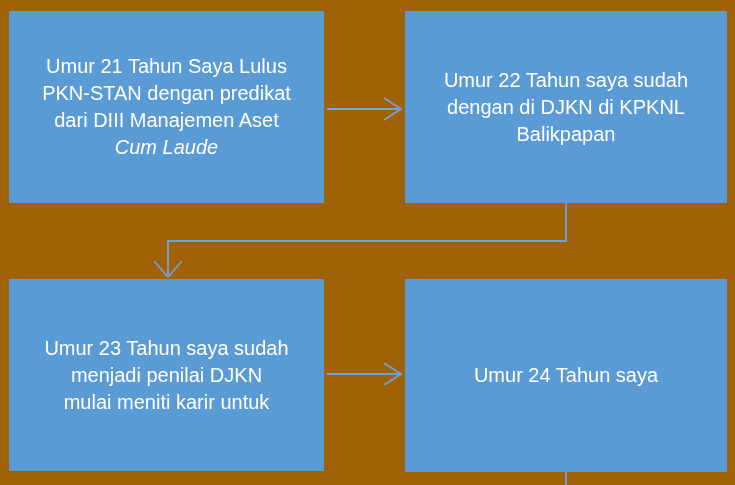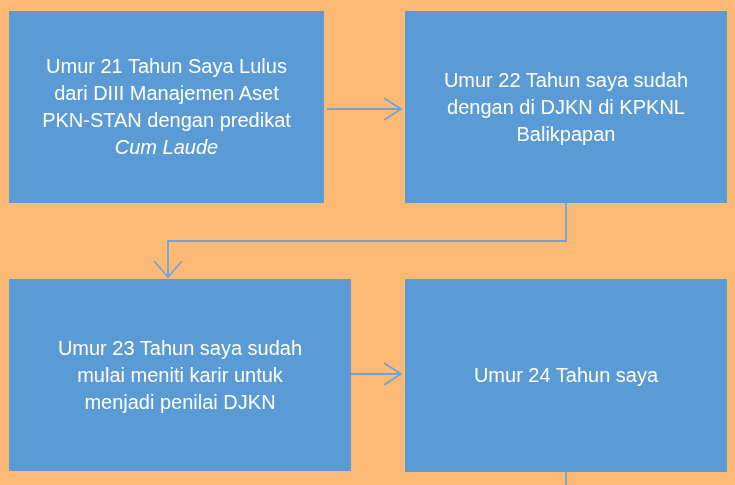--- a/index.html
+++ b/index.html
@@ -4,21 +4,21 @@
 <style>
   html, body {
     margin: 0;
     padding: 0;
     background: #ffffff;
   }
   .canvas {
     position: relative;
     width: 735px;
     height: 485px;
-    background: #fdba74;
+    background: #a16207;
     overflow: hidden;
     font-family: "Liberation Sans", "DejaVu Sans", sans-serif;
   }
   .connectors {
     position: absolute;
     left: 0;
     top: 0;
     width: 735px;
     height: 485px;
     pointer-events: none;
@@ -43,21 +43,21 @@
   }
   .box .line {
     white-space: nowrap;
   }
   .box .italic {
     font-style: italic;
     text-align: right;
   }
   .box1 { left: 9px;   top: 11px;  width: 315px; height: 192px; }
   .box2 { left: 405px; top: 11px;  width: 322px; height: 192px; text-align: right; }
-  .box3 { left: 9px;   top: 279px; width: 342px; height: 192px; }
+  .box3 { left: 9px;   top: 279px; width: 315px; height: 192px; }
   .box4 { left: 405px; top: 279px; width: 322px; height: 193px; }
 </style>
 </head>
 <body>
 
 <div class="canvas">
 
   <svg class="connectors" viewBox="0 0 735 485" xmlns="http://www.w3.org/2000/svg">
 
     <g>
@@ -73,34 +73,34 @@
     <g>
       <line x1="327" y1="374" x2="401" y2="374"></line>
       <polyline points="384,363 401,374 384,385"></polyline>
     </g>
 
     <line x1="566" y1="472" x2="566" y2="485"></line>
   </svg>
 
   <div class="box box1">
     <div class="line">Umur 21 Tahun Saya Lulus</div>
+    <div class="line">PKN-STAN dengan predikat</div>
     <div class="line">dari DIII Manajemen Aset</div>
-    <div class="line">PKN-STAN dengan predikat</div>
     <div class="line italic">Cum Laude</div>
   </div>
 
   <div class="box box2">
     <div class="line">Umur 22 Tahun saya sudah</div>
     <div class="line">dengan di DJKN di KPKNL</div>
     <div class="line">Balikpapan</div>
   </div>
 
   <div class="box box3">
     <div class="line">Umur 23 Tahun saya sudah</div>
+    <div class="line">menjadi penilai DJKN</div>
     <div class="line">mulai meniti karir untuk</div>
-    <div class="line">menjadi penilai DJKN</div>
   </div>
 
   <div class="box box4">
     <div class="line">Umur 24 Tahun saya</div>
   </div>
 
 </div>
 
 </body></html>

